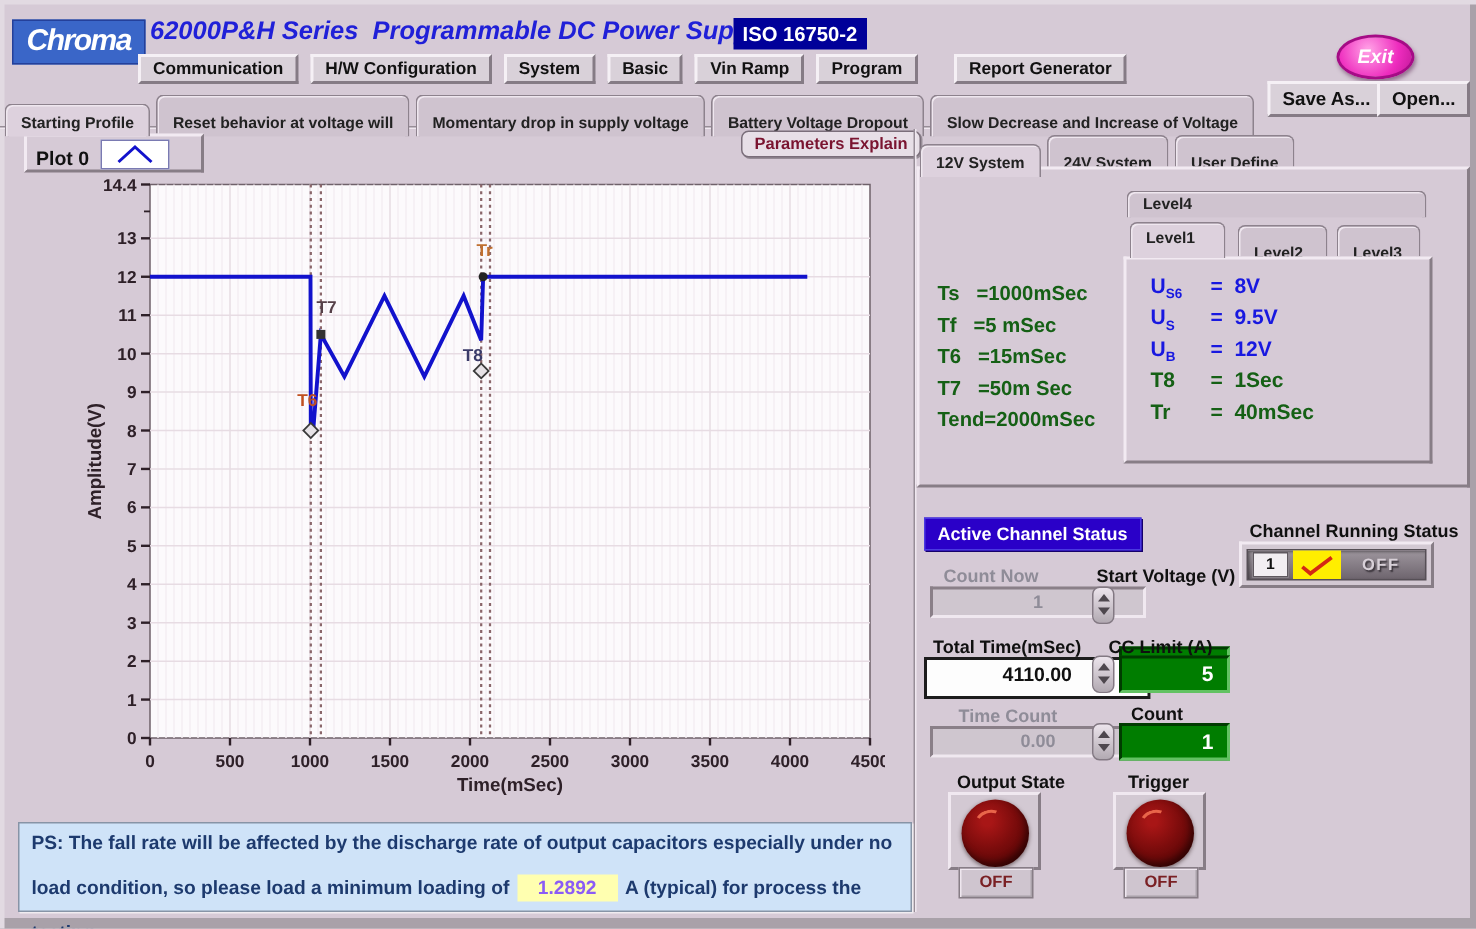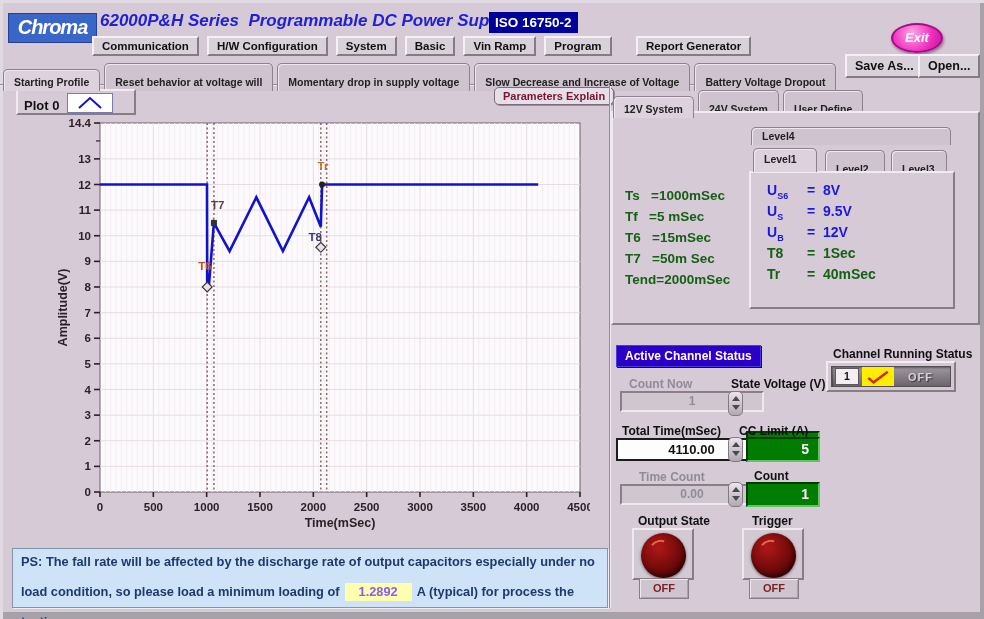--- a/index.html
+++ b/index.html
@@ -112,22 +112,22 @@
        font-size:13px;text-align:center;line-height:25px;box-shadow:1px 2px 3px rgba(80,20,70,.5);">Exit</div>
 
   <div class="abs btn3d btn-big" style="left:845px;top:54px;">Save As...</div>
   <div class="abs btn3d btn-big" style="left:918px;top:54px;">Open...</div>
 
   <div class="abs" style="left:0;top:84px;width:830px;height:1px;background:#efe7ef;border-top:1px solid #978d97;"></div>
   <div class="abs tabrow" style="left:3px;top:63px;">
     <div class="tab active">Starting Profile</div>
     <div class="tab">Reset behavior at voltage will</div>
     <div class="tab">Momentary drop in supply voltage</div>
+    <div class="tab">Battery Voltage Dropout</div>
     <div class="tab">Slow Decrease and Increase of Voltage</div>
-    <div class="tab">Battery Voltage Dropout</div>
   </div>
 
   <div class="abs panel3d" style="left:16px;top:89px;width:120px;height:26px;display:flex;align-items:flex-end;padding:0 6px;box-sizing:border-box;">
     <span style="font-weight:bold;font-size:13px;color:#111;margin-right:8px;">Plot 0</span>
     <span style="width:44px;height:18px;background:#fff;border:1px solid #7a7ab2;display:inline-flex;align-items:center;justify-content:center;">
       <svg width="26" height="14" viewBox="0 0 26 14">
           <polyline points="2,12 13,2 24,12" fill="none" stroke="#1212cc" stroke-width="2"></polyline>
         </svg>
     </span>
   </div>
@@ -363,26 +363,26 @@
         </svg>
       </span>
       <span class="crs-off">OFF</span>
     </div>
   </div>
 
   <div class="abs lbl lbl-gray" style="left:629px;top:377px;">Count Now</div>
   <div class="abs field field-gray" style="left:620px;top:391px;width:144px;height:21px;">1</div>
 
   <div class="abs lbl" style="left:622px;top:424px;">Total Time(mSec)</div>
-  <div class="abs field field-white" style="left:616px;top:438px;width:151px;height:23px;">4110.00</div>
+  <div class="abs field field-white" style="left:616px;top:438px;width:151px;height:28px;">4110.00</div>
 
   <div class="abs lbl lbl-gray" style="left:639px;top:470px;">Time Count</div>
   <div class="abs field field-gray" style="left:620px;top:484px;width:144px;height:21px;">0.00</div>
 
-  <div class="abs lbl" style="left:731px;top:377px;">State Voltage (V)</div>
+  <div class="abs lbl" style="left:731px;top:377px;">Start Voltage (V)</div>
   <div class="abs spin" style="left:728px;top:391px;">
       <div class="up"></div>
       <div class="dn"></div>
     </div>
   <div class="abs gfield" style="left:746px;top:391px;width:74px;height:25px;margin-top:40px;">14</div>
 
   <div class="abs lbl" style="left:739px;top:424px;">CC Limit (A)</div>
   <div class="abs spin" style="left:728px;top:437px;">
       <div class="up"></div>
       <div class="dn"></div>

